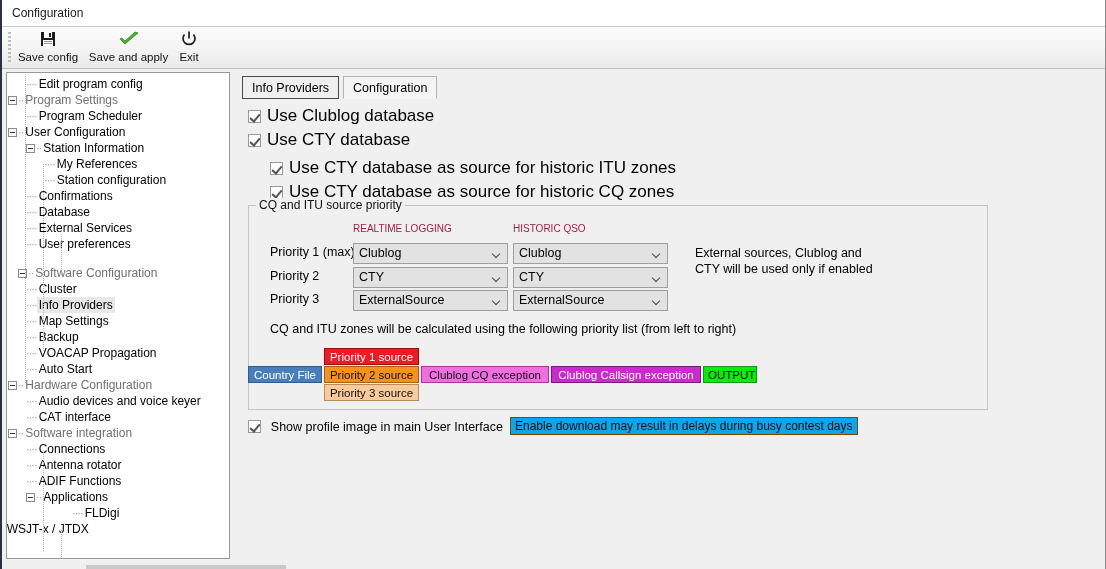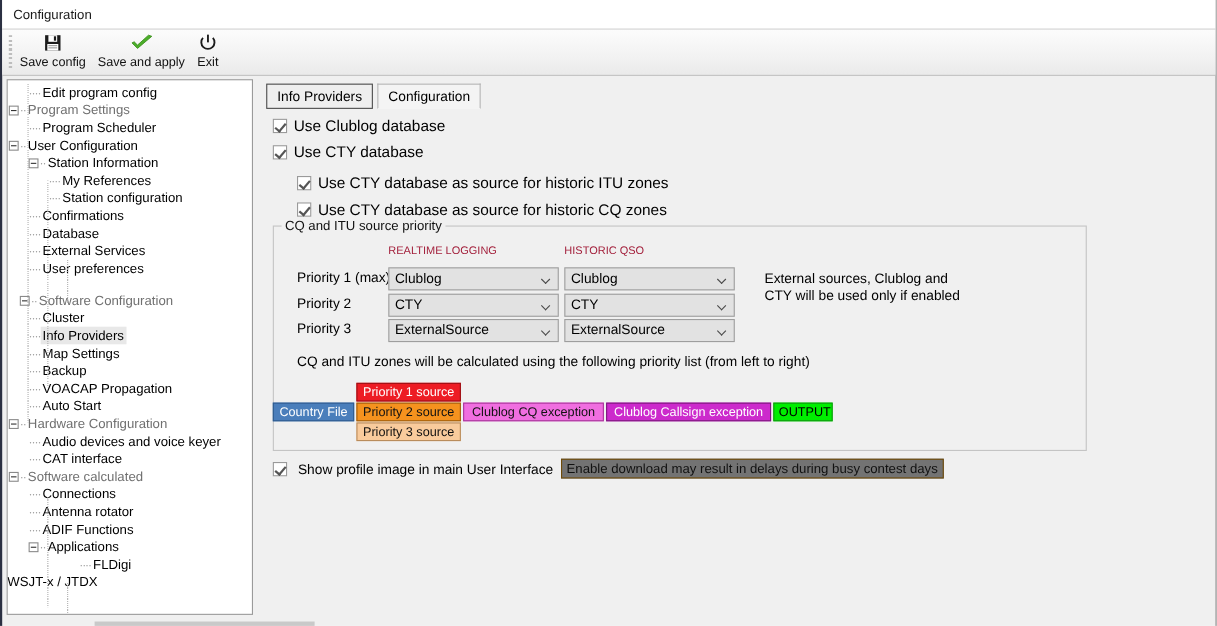--- a/index.html
+++ b/index.html
@@ -160,21 +160,21 @@
   .tab.active {
     border: 1px solid #b4b4b4;
     border-bottom-color: #f4f4f4;
     background: #f4f4f4;
   }
 
   
   .cbrow {
     position: absolute;
     white-space: nowrap;
-    font-size: 14px;
+    font-size: 17px;
     font-family: "Liberation Sans", sans-serif;
   }
   .cbox {
     display: inline-block;
     width: 13px; height: 13px;
     border: 1px solid #9a9a9a;
     background: #ffffff;
     vertical-align: -2px;
     margin-right: 6px;
     position: relative;
@@ -367,21 +367,21 @@
         <div class="tree-row grouphdr" style="padding-left: 24px; margin-top: 13px;"><span class="expander" style="margin-left: -13px;"></span><span class="dash">··</span><span class="tlabel">Software Configuration</span></div>
         <div class="tree-row" style="padding-left: 32px;"><span class="dash" style="margin-left: -13px;">····</span><span class="tlabel">Cluster</span></div>
         <div class="tree-row selected" style="padding-left: 32px;"><span class="dash" style="margin-left: -13px;">····</span><span class="tlabel">Info Providers</span></div>
         <div class="tree-row" style="padding-left: 32px;"><span class="dash" style="margin-left: -13px;">····</span><span class="tlabel">Map Settings</span></div>
         <div class="tree-row" style="padding-left: 32px;"><span class="dash" style="margin-left: -13px;">····</span><span class="tlabel">Backup</span></div>
         <div class="tree-row" style="padding-left: 32px;"><span class="dash" style="margin-left: -13px;">····</span><span class="tlabel">VOACAP Propagation</span></div>
         <div class="tree-row" style="padding-left: 32px;"><span class="dash" style="margin-left: -13px;">····</span><span class="tlabel">Auto Start</span></div>
         <div class="tree-row grouphdr" style="padding-left: 14px;"><span class="expander" style="margin-left: -13px;"></span><span class="dash">··</span><span class="tlabel">Hardware Configuration</span></div>
         <div class="tree-row" style="padding-left: 32px;"><span class="dash" style="margin-left: -13px;">····</span><span class="tlabel">Audio devices and voice keyer</span></div>
         <div class="tree-row" style="padding-left: 32px;"><span class="dash" style="margin-left: -13px;">····</span><span class="tlabel">CAT interface</span></div>
-        <div class="tree-row grouphdr" style="padding-left: 14px;"><span class="expander" style="margin-left: -13px;"></span><span class="dash">··</span><span class="tlabel">Software calculated</span></div>
+        <div class="tree-row grouphdr" style="padding-left: 14px;"><span class="expander" style="margin-left: -13px;"></span><span class="dash">··</span><span class="tlabel">Software integration</span></div>
         <div class="tree-row" style="padding-left: 32px;"><span class="dash" style="margin-left: -13px;">····</span><span class="tlabel">Connections</span></div>
         <div class="tree-row" style="padding-left: 32px;"><span class="dash" style="margin-left: -13px;">····</span><span class="tlabel">Antenna rotator</span></div>
         <div class="tree-row" style="padding-left: 32px;"><span class="dash" style="margin-left: -13px;">····</span><span class="tlabel">ADIF Functions</span></div>
         <div class="tree-row" style="padding-left: 32px;"><span class="expander" style="margin-left: -13px;"></span><span class="dash">··</span><span class="tlabel">Applications</span></div>
         <div class="tree-row" style="padding-left: 50px; margin-left: 28px;"><span class="dash" style="margin-left: -13px;">····</span><span class="tlabel">FLDigi</span></div>
         <div class="tree-row" style=""><span class="dash" style="margin-left: -13px;">····</span><span class="tlabel">WSJT-x / JTDX</span></div>
       </div>
   <div class="vline" style="left: 18px; top: 3px; height: 308px; bottom: auto;"></div>
       <div class="vline" style="left: 36px; top: 91px; height: 188px; bottom: auto;"></div>
       <div class="vline" style="left: 54px; top: 163px; height: 40px; bottom: auto;"></div>
@@ -458,18 +458,18 @@
           <div class="badge" style="left: 76px; top: 179px; width: 95px; background: rgb(249, 203, 156); color: rgb(17, 17, 17); border: 1px solid rgb(185, 140, 92);">Priority 3 source</div>
           <div class="badge" style="left: 173px; top: 161px; width: 128px; background: rgb(240, 110, 224); color: rgb(17, 17, 17); border: 1px solid rgb(168, 54, 154);">Clublog CQ exception</div>
           <div class="badge" style="left: 303px; top: 161px; width: 150px; background: rgb(204, 42, 204); color: rgb(255, 255, 255); border: 1px solid rgb(125, 25, 125);">Clublog Callsign exception</div>
           <div class="badge" style="left: 455px; top: 161px; width: 54px; background: rgb(0, 238, 0); color: rgb(0, 0, 0); border: 1px solid rgb(17, 153, 17);">OUTPUT</div>
         </div>
     </div>
 
     <div id="bottomrow">
       <span class="cbox checked" id="profile-cbox"></span>
       <span style="font-size:12.5px; font-family:'Liberation Sans',sans-serif;">Show profile image in main User Interface</span>
-      <span id="warnbanner" style="background: #737373; color: rgb(17, 17, 17); border: 1px solid rgb(111, 74, 8);">Enable download may result in delays during busy contest days</span>
+      <span id="warnbanner" style="background: #0ea5e9; color: rgb(17, 17, 17); border: 1px solid rgb(111, 74, 8);">Enable download may result in delays during busy contest days</span>
     </div>
   </div>
 
   <div id="bottomstrip"></div>
 </div>
 
 </body></html>

